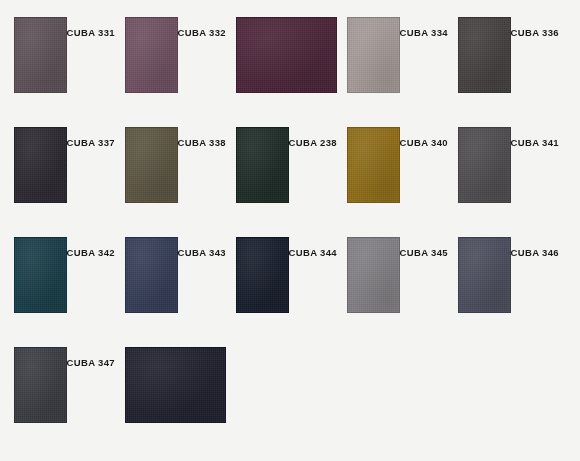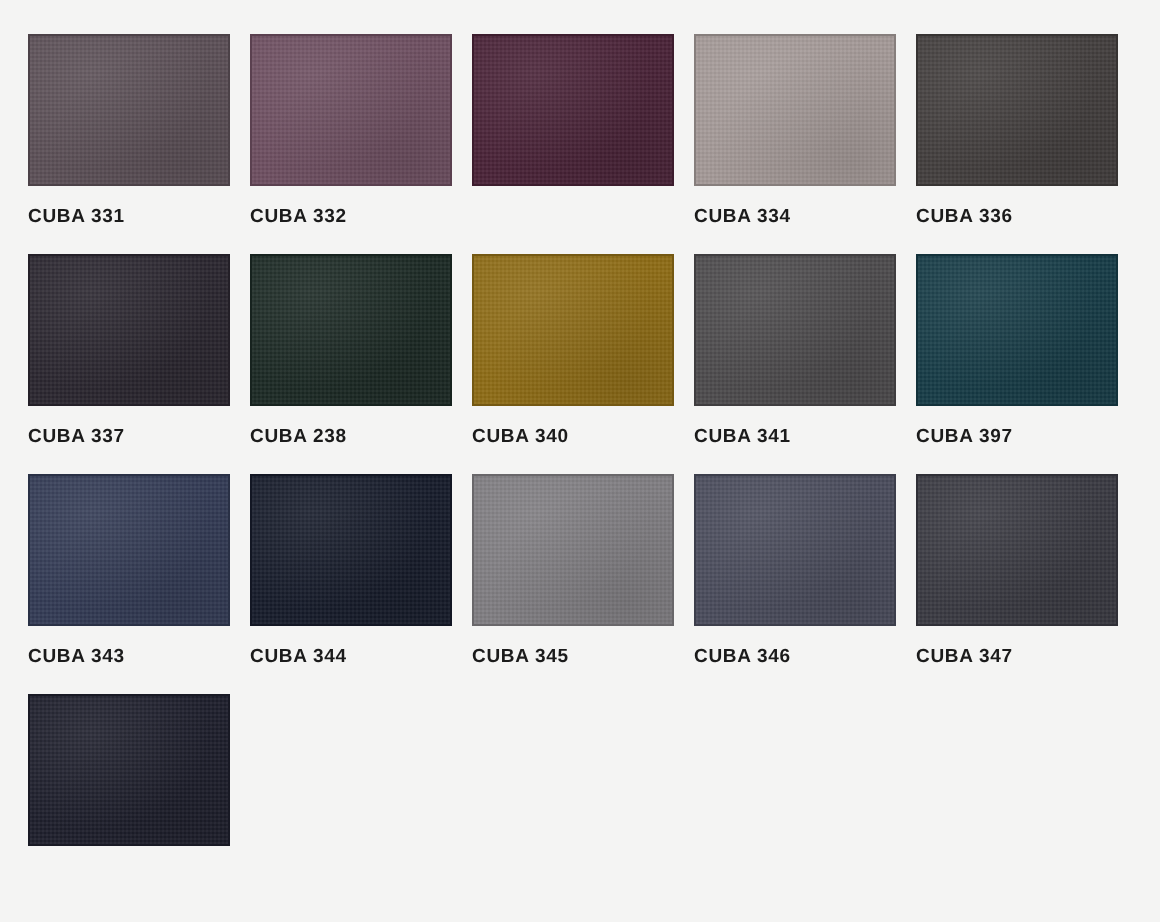--- a/index.html
+++ b/index.html
@@ -22,21 +22,21 @@
     grid-auto-rows: 110px;
     column-gap: 10px;
     row-gap: 0px;
     padding: 17px 0 0 14px;
   }
 
   .swatch-cell {
     width: 101px;
     height: 140px;
     display: flex;
-    flex-direction: column;
+    flex-direction: row;
     border-radius: 22px;
   }
 
   .swatch-chip {
     width: 101px;
     height: 76px;
     border: 1px solid rgba(0,0,0,0.18);
     position: relative;
     overflow: hidden;
     box-shadow: 0 0 0 0 rgba(0,0,0,0);
@@ -96,34 +96,38 @@
     </div>
     <div class="swatch-cell">
       <div class="swatch-chip" style="background: rgb(67, 63, 62);"></div>
       <div class="swatch-label">CUBA 336</div>
     </div>
     <div class="swatch-cell">
       <div class="swatch-chip" style="background: rgb(43, 39, 48);"></div>
       <div class="swatch-label">CUBA 337</div>
     </div>
     <div class="swatch-cell">
+      <div class="swatch-chip" style="background: rgb(90, 83, 64);"></div>
+      <div class="swatch-label">CUBA 338</div>
+    </div>
+    <div class="swatch-cell">
       <div class="swatch-chip" style="background: rgb(28, 42, 37);"></div>
       <div class="swatch-label">CUBA 238</div>
     </div>
     <div class="swatch-cell">
       <div class="swatch-chip" style="background: rgb(142, 108, 22);"></div>
       <div class="swatch-label">CUBA 340</div>
     </div>
     <div class="swatch-cell">
       <div class="swatch-chip" style="background: rgb(77, 75, 77);"></div>
       <div class="swatch-label">CUBA 341</div>
     </div>
     <div class="swatch-cell">
       <div class="swatch-chip" style="background: rgb(23, 60, 71);"></div>
-      <div class="swatch-label">CUBA 397</div>
+      <div class="swatch-label">CUBA 342</div>
     </div>
     <div class="swatch-cell">
       <div class="swatch-chip" style="background: rgb(51, 59, 85);"></div>
       <div class="swatch-label">CUBA 343</div>
     </div>
     <div class="swatch-cell">
       <div class="swatch-chip" style="background: rgb(23, 28, 43);"></div>
       <div class="swatch-label">CUBA 344</div>
     </div>
     <div class="swatch-cell">

